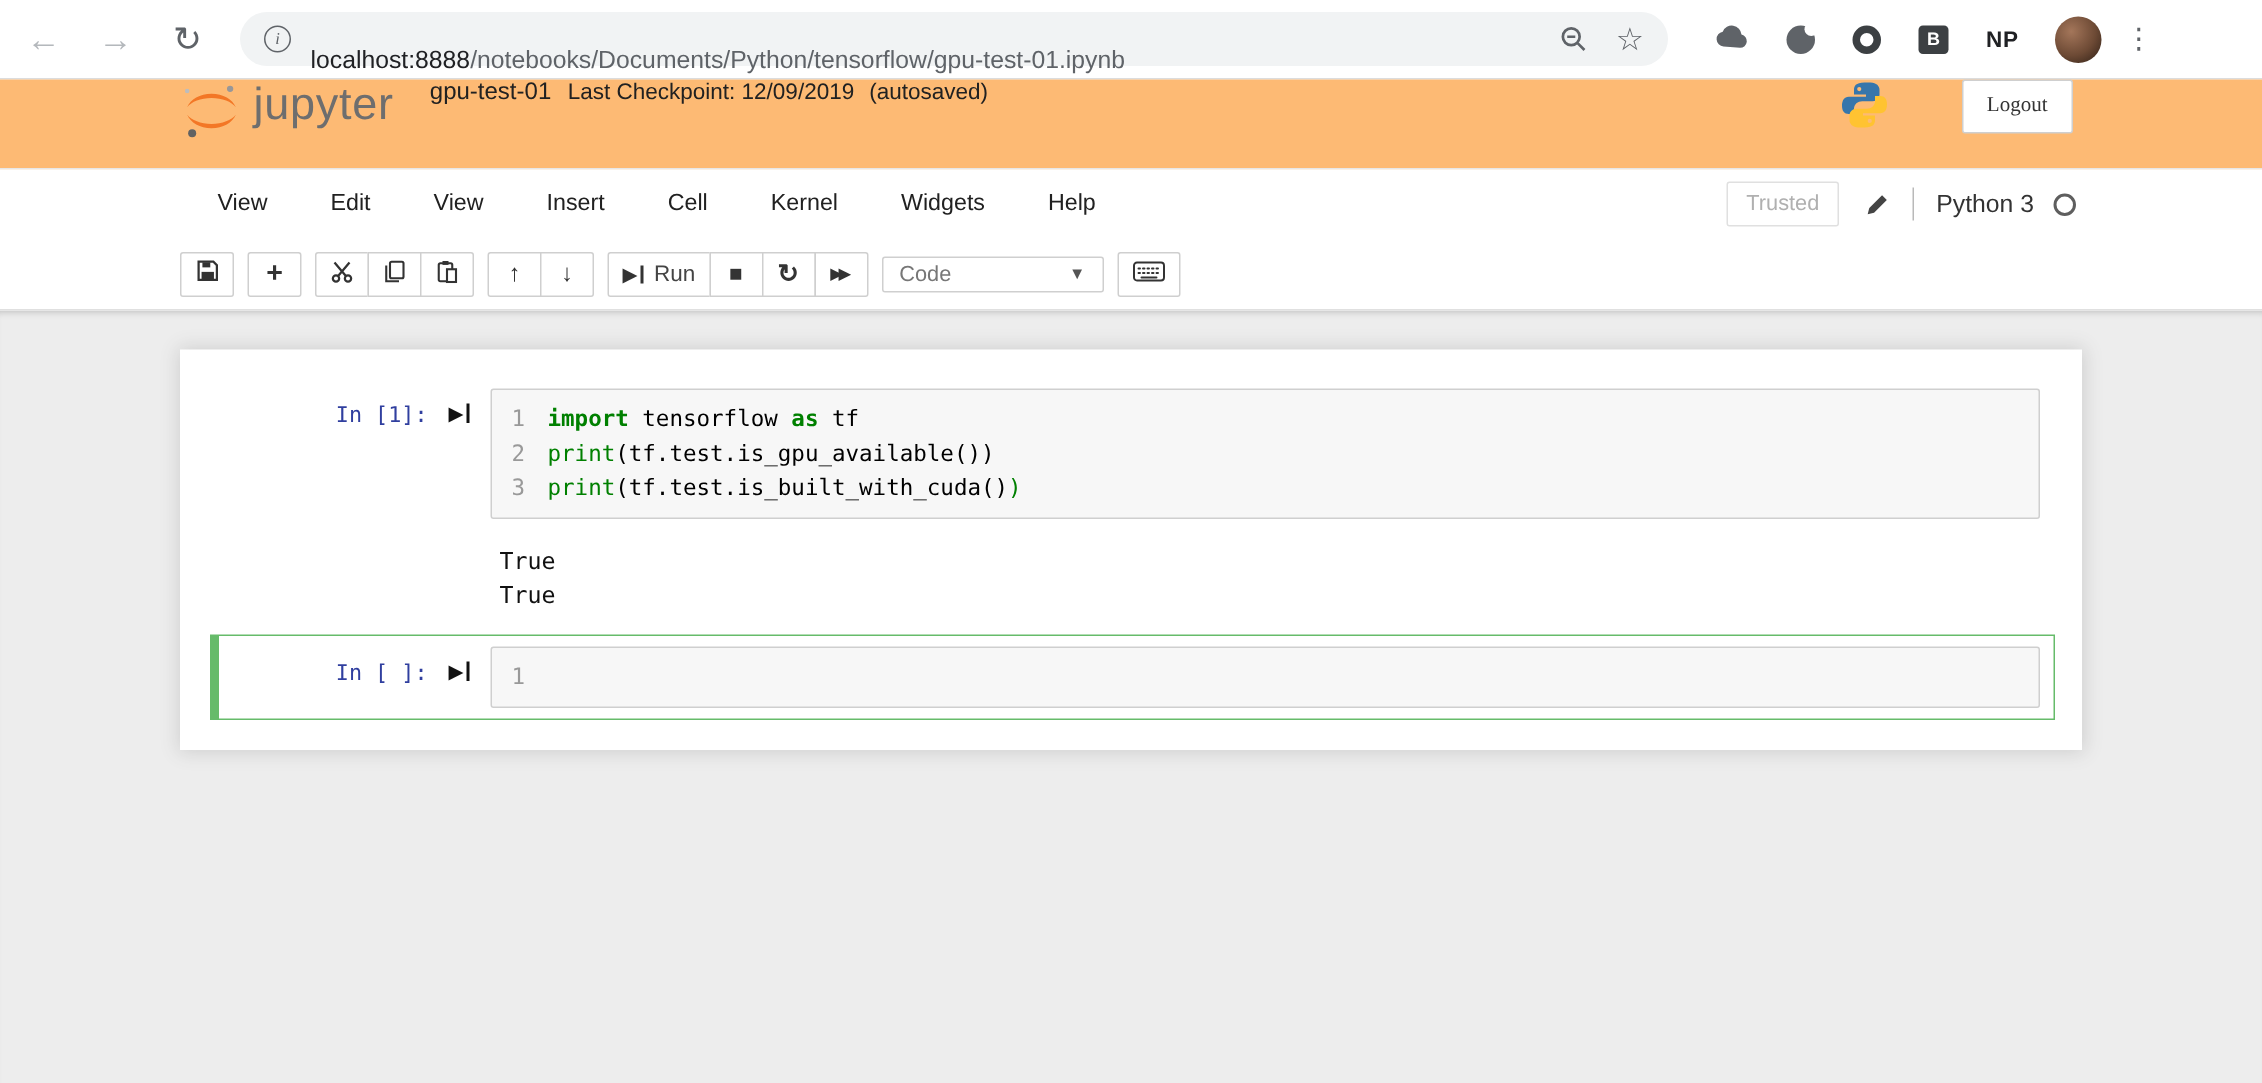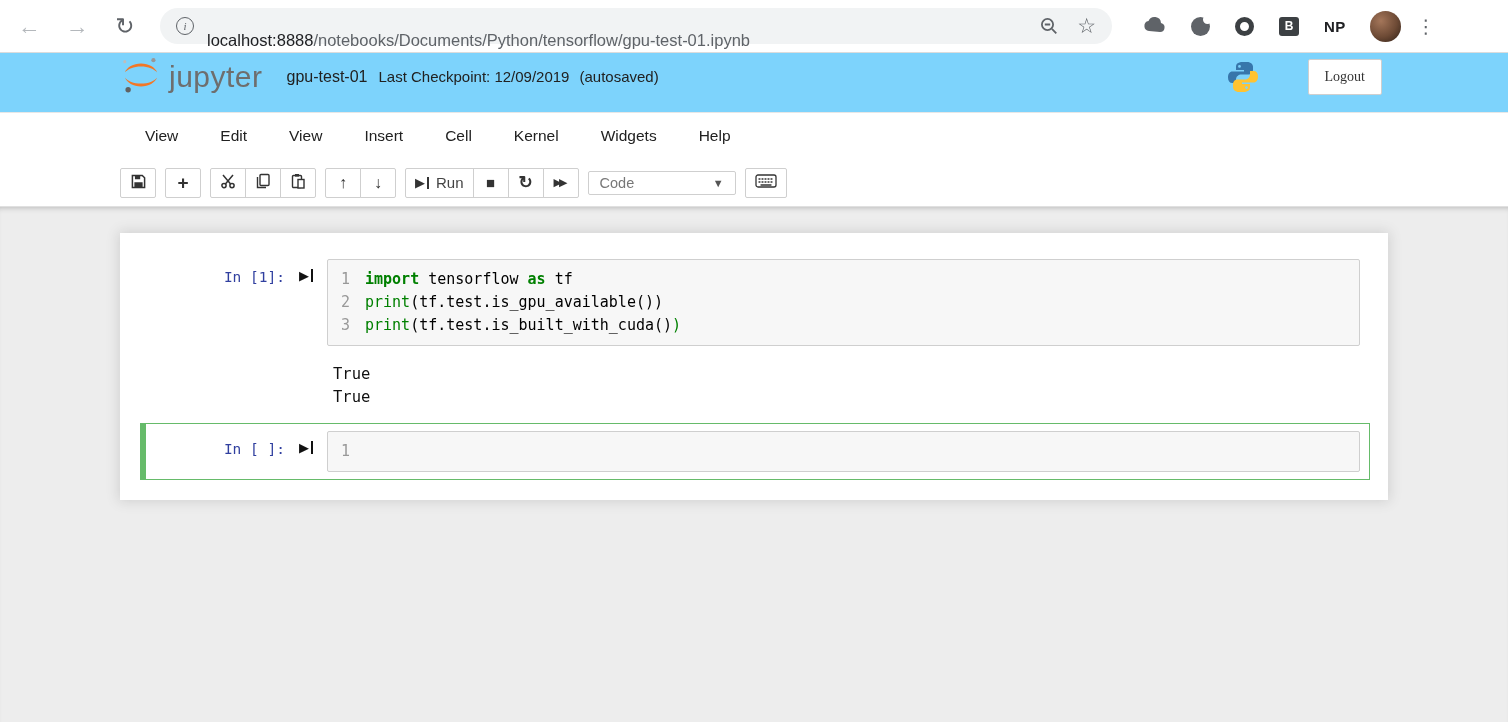--- a/index.html
+++ b/index.html
@@ -20,21 +20,21 @@
   .ext-row { display:flex; align-items:center; gap:25px; margin-right:16px; }
   .moon { width:19px; height:19px; border-radius:50%; background:#5f6368; position:relative; }
   .moon::after { content:""; position:absolute; width:9px; height:9px; background:#fff; border-radius:50%; top:-2px; right:-2px; }
   .ring { width:19px; height:19px; border-radius:50%; border:5.5px solid #3c4043; }
   .bbox { width:20px; height:19px; background:#3c4043; border-radius:3px; color:#fff; font-weight:bold; font-size:12px; display:flex; align-items:center; justify-content:center; }
   .np { font-weight:bold; font-size:15px; color:#202124; letter-spacing:.5px; }
   .avatar { width:31px; height:31px; border-radius:50%; background:radial-gradient(circle at 35% 32%, #a4765a, #6d4a35 55%, #2c1e15); margin:0 14px 0 8px; cursor:pointer; }
   .kebab { font-size:19px; color:#5f6368; width:22px; text-align:center; cursor:pointer; }
 
   
-  .jh { height:60px; flex:none; display:flex; align-items:center; padding:0 126px 12px 120px; background:#7dd3fc; border-bottom:1px solid #e7e7e7; }
+  .jh { height:60px; flex:none; display:flex; align-items:flex-start; padding:0 126px 12px 120px; background:#fdba74; border-bottom:1px solid #e7e7e7; }
   .wordmark { font-size:30px; color:#6e6e6e; margin:0 24px 0 7px; letter-spacing:.5px; cursor:pointer; }
   .nbtitle { font-size:16px; color:#212121; margin-right:11px; cursor:pointer; }
   .checkpoint { font-size:15px; color:#212121; margin-right:10px; }
   .autosave { font-size:15px; color:#212121; }
   .py-logo { margin-left:auto; display:flex; align-items:center; }
   .logout { margin-left:48px; border:1px solid #cfcfcf; border-radius:2px; background:#fff; font-size:14px; color:#333; padding:9px 16px; cursor:pointer; font-family:Liberation Serif, serif; }
 
   
   .menubar { height:46px; flex:none; display:flex; align-items:center; padding:0 124px; background:#fff; }
   .menu-item { font-size:15.5px; color:#212121; padding:6px 21px; cursor:pointer; }
@@ -143,20 +143,31 @@
 
   <div class="menubar">
     <span class="menu-item">View</span>
     <span class="menu-item">Edit</span>
     <span class="menu-item">View</span>
     <span class="menu-item">Insert</span>
     <span class="menu-item">Cell</span>
     <span class="menu-item">Kernel</span>
     <span class="menu-item">Widgets</span>
     <span class="menu-item">Help</span>
+    <div class="menu-right">
+      <span class="trusted">Trusted</span>
+      <span class="pencil-btn">
+        <svg width="17" height="17" viewBox="0 0 16 16">
+            <path d="M2 14l1-4 8-8 3 3-8 8z" fill="#444"></path>
+          </svg>
+      </span>
+      <span class="vdiv"></span>
+      <span class="kernel-name">Python 3</span>
+      <span class="kernel-dot"></span>
+    </div>
   </div>
 
   <div class="toolbar">
     <div class="bgroup">
       <button class="tbtn">
         <span>
           <svg width="15" height="15" viewBox="0 0 16 16">
               <path d="M1.5 1.5h10.5l2.5 2.5v10.5H1.5z" fill="none" stroke="#333" stroke-width="1.6"></path>
               <rect x="4.2" y="2" width="5.6" height="3.6" fill="#333"></rect>
               <rect x="3.6" y="8.8" width="8.8" height="5.6" fill="#333"></rect>

